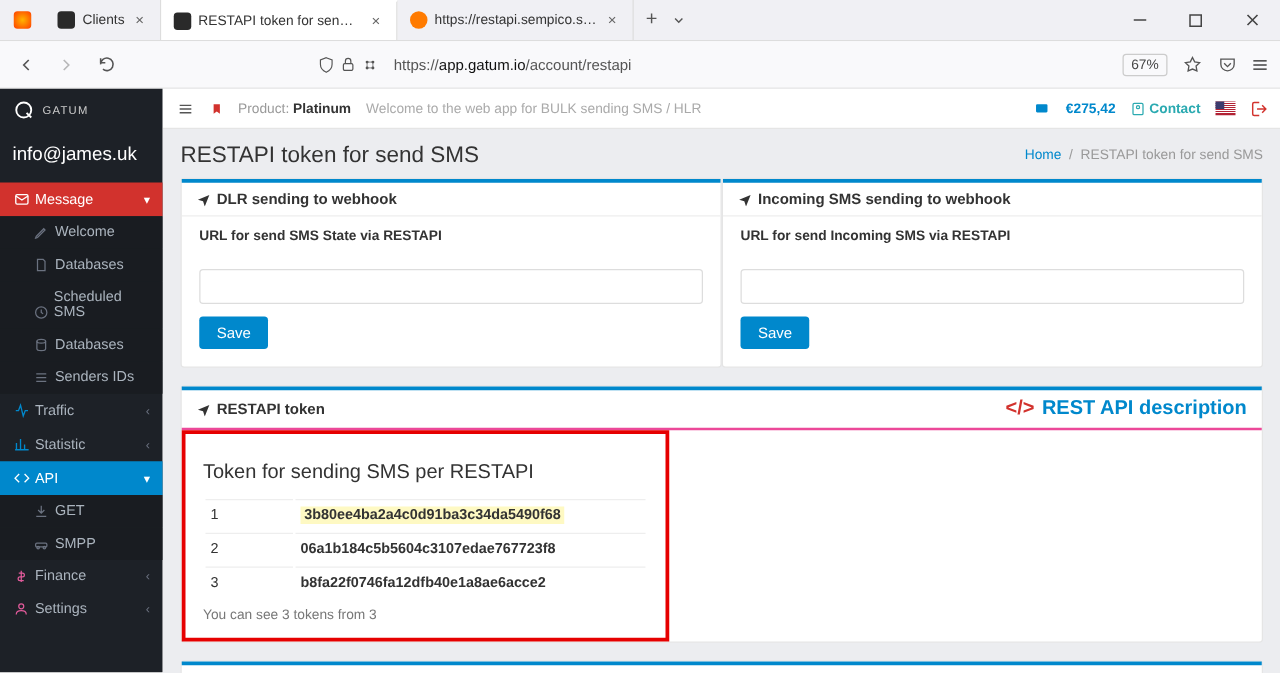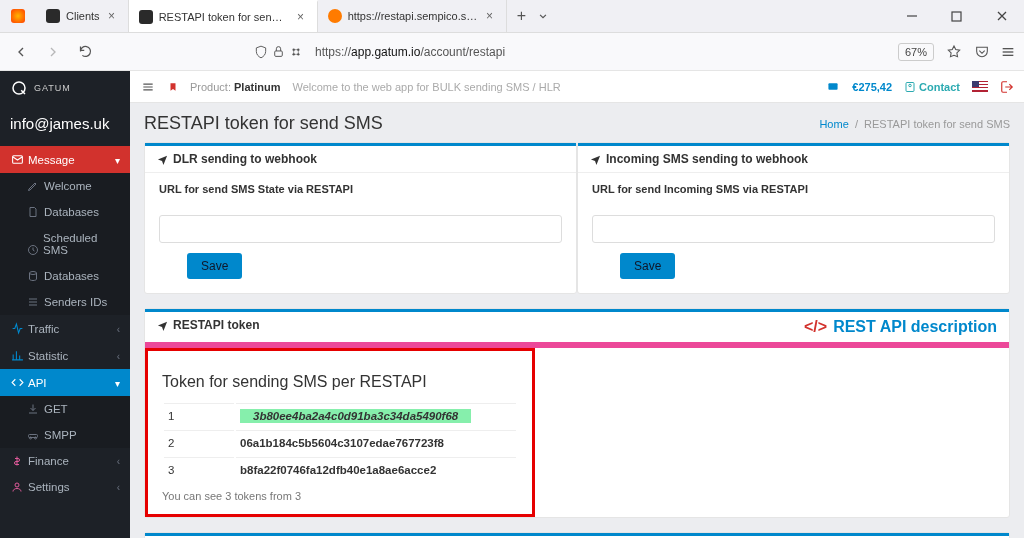--- a/index.html
+++ b/index.html
@@ -56,34 +56,34 @@
 .page-title { font-size: 18px; font-weight: 400; color:#333;}
 .breadcrumbs { margin-left:auto; font-size:11px; color:#999;}
 .breadcrumbs a { color:#0088cc; text-decoration:none;}
 
 .cards-row { display:flex; padding: 0 14px; align-items: center;}
 .card { background:#fff; border:1px solid #e5e5e5; flex:1; border-radius:3px; }
 .card-h { padding: 6px 12px; border-bottom:1px solid #eee; border-top:3px solid #0088cc; font-size:12px; font-weight:600; color:#333; display:flex; align-items:center; gap:5px;}
 .card-b { padding: 10px 14px 14px; }
 .lbl { font-size:11px; font-weight:700; color:#333; margin-bottom:20px;}
 .inpt { width:100%; height:28px; border:1px solid #ddd; border-radius:3px; background:#fff; margin-bottom:10px;}
-.btn-primary { background:#0088cc; color:#0f172a; border:none; padding:6px 14px; font-size:12px; border-radius:3px; cursor:pointer;margin-left:28px;}
+.btn-primary { background:#0088cc; color:#ffffff; border:none; padding:6px 14px; font-size:12px; border-radius:3px; cursor:pointer;}
 
 .big-card { background:#fff; border:1px solid #e5e5e5; margin:14px; border-radius:3px;}
-.big-card-head { padding:6px 12px; border-bottom:6px solid #ec4899; border-top:3px solid #0088cc; display:flex; align-items:flex-start; font-size:12px; font-weight:600; color:#333;}
+.big-card-head { padding:6px 12px; border-bottom:2px solid #ec4899; border-top:3px solid #0088cc; display:flex; align-items:center; font-size:12px; font-weight:600; color:#333;}
 .api-desc { margin-left:auto; color:#0088cc; font-size:16px; font-weight:700; display:flex; align-items:center; gap:6px;}
 .api-desc .code-ic { color:#d2322d; font-weight:700;}
 .red-box { border:3px solid #e60000; margin:0; padding-bottom:6px;}
 .red-box-inner { padding:6px 14px 0;}
 .token-title { font-size:16px; font-weight:400; color:#333; margin:16px 0 10px;}
 .token-table { width:100%; font-size:11.5px;}
 .token-table td { padding:6px 4px; border-top:1px solid #eee;}
 .token-table td:first-child { width:70px; color:#333;}
 .token-table td:nth-child(2) { font-weight:700; color:#333;}
-.hl { background:#86efac; padding:1px 13px;font-style:italic;}
+.hl { background:#fef9c3; padding:1px 3px;}
 .see-note { font-size:11px; color:#777; padding:6px 14px;}
 
 .example-card { background:#fff; border:1px solid #e5e5e5; margin:0 14px 14px; border-radius:3px;}
 .example-h { padding:6px 12px; border-bottom:1px solid #eee; border-top:3px solid #0088cc; font-size:12px; font-weight:600; color:#333; display:flex; align-items:center; gap:5px;}
 
 svg { display:block;}
 </style>
 </head>
 <body>
 

